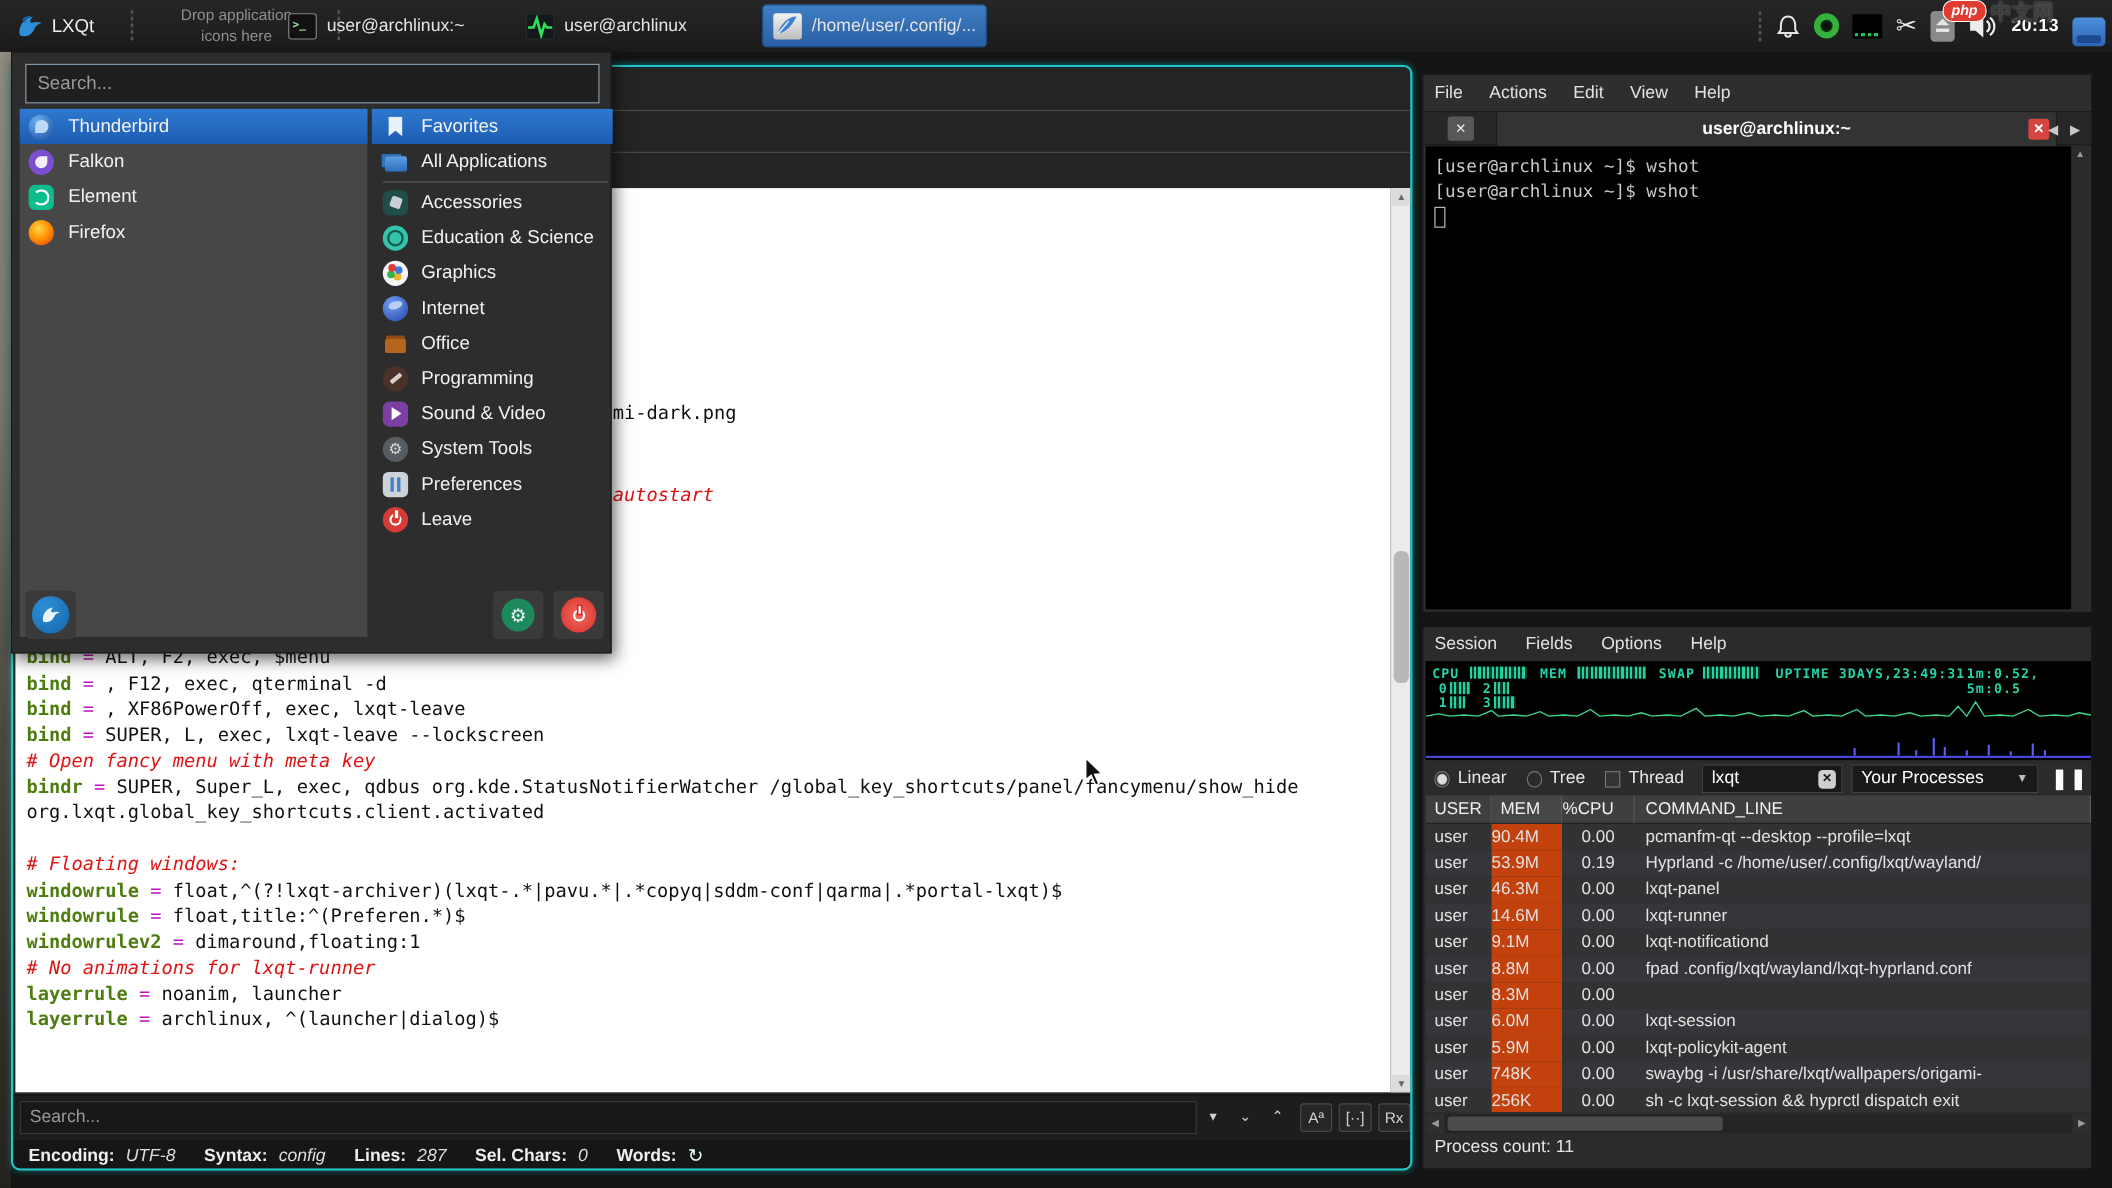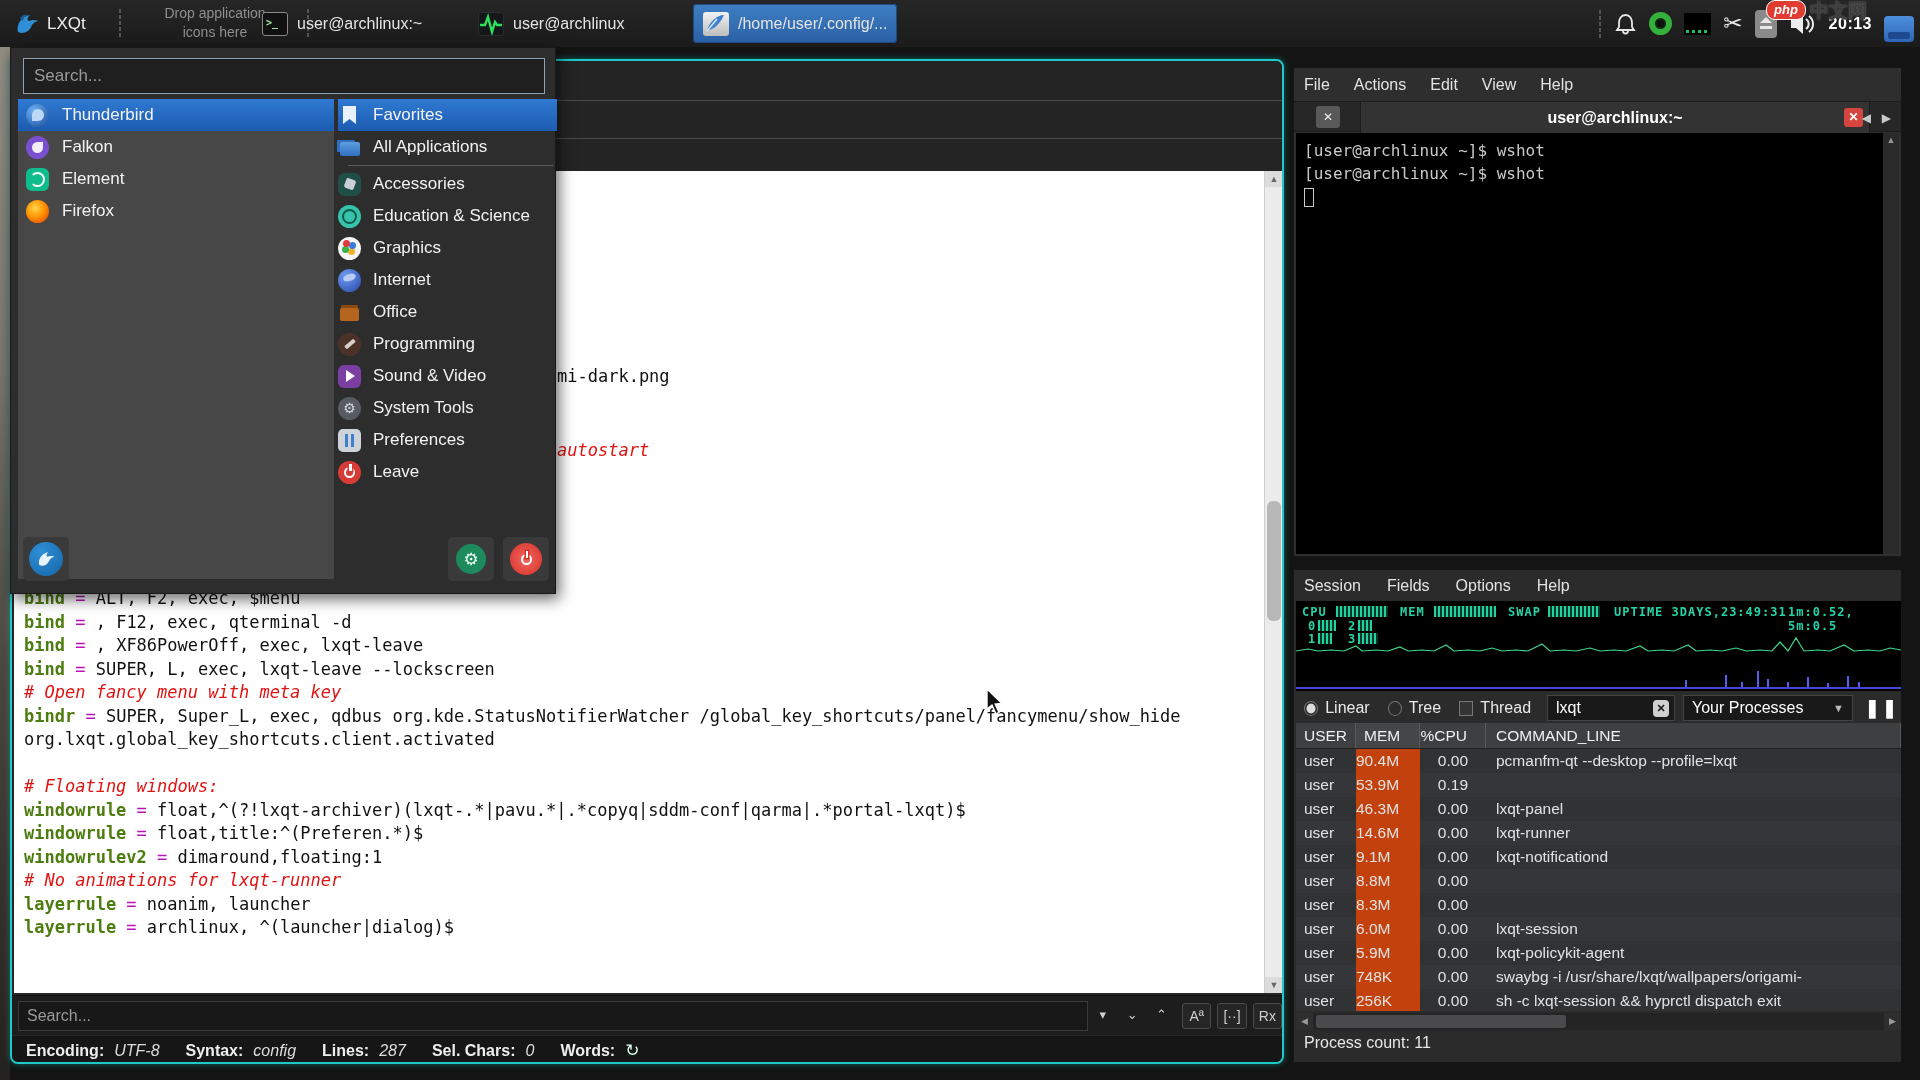--- a/index.html
+++ b/index.html
@@ -151,21 +151,21 @@
   #menu-popup { left:10px; top:47px; width:546px; height:547px; background:#2d2d2d; z-index:60;
      border:1px solid #191919; box-shadow:3px 5px 14px rgba(0,0,0,.6); }
   #menu-search { left:12px; top:10px; width:522px; height:36px; background:#1f1f1f;
      border:1px solid #8fa3b5; color:#ddd; font-size:17px; padding:0 10px; }
   #menu-search::placeholder { color:#9a9a9a; }
   #fav-panel { left:7px; top:51px; width:316px; height:480px; background:#474747; }
   .fav-item { display:flex; align-items:center; gap:13px; height:32px; padding-left:8px;
      color:#f2f2f2; font-size:17px; }
   .fav-item.sel { background:linear-gradient(#2f79d0,#1c5cb2); }
   #cat-panel { left:327px; top:51px; width:219px; height:480px; }
-  .cat-item { display:flex; align-items:center; gap:12px; height:32px; 
+  .cat-item { display:flex; align-items:center; gap:12px; height:32px; padding-left:10px;
      color:#f2f2f2; font-size:17px; }
   .cat-item.sel { background:linear-gradient(#2f79d0,#1c5cb2); }
   .cat-sep { height:1px; background:#5a5a5a; margin:2px 4px 2px 10px; }
   .aicon { width:23px; height:23px; border-radius:50%; flex:0 0 auto; position:relative;
      display:flex; align-items:center; justify-content:center; font-size:13px; color:#fff; }
   #menu-bottom { left:0; top:531px; width:544px; height:15px; }
   .mb-btn { position:absolute; width:46px; height:44px; border-radius:5px; background:#3a3a3a;
      display:flex; align-items:center; justify-content:center; }
   
   .ic-thunderbird { background:radial-gradient(circle at 35% 30%, #6db2f5, #174a99); }
@@ -376,20 +376,21 @@
     <div class="qrow">
         <div class="qc-user">user</div>
         <div class="qc-mem">90.4M</div>
         <div class="qc-cpu">0.00</div>
         <div class="qc-cmd">pcmanfm-qt --desktop --profile=lxqt</div>
       </div>
     <div class="qrow">
         <div class="qc-user">user</div>
         <div class="qc-mem">53.9M</div>
         <div class="qc-cpu">0.19</div>
+        <div class="qc-cmd">Hyprland -c /home/user/.config/lxqt/wayland/</div>
       </div>
     <div class="qrow">
         <div class="qc-user">user</div>
         <div class="qc-mem">46.3M</div>
         <div class="qc-cpu">0.00</div>
         <div class="qc-cmd">lxqt-panel</div>
       </div>
     <div class="qrow">
         <div class="qc-user">user</div>
         <div class="qc-mem">14.6M</div>
@@ -399,20 +400,21 @@
     <div class="qrow">
         <div class="qc-user">user</div>
         <div class="qc-mem">9.1M</div>
         <div class="qc-cpu">0.00</div>
         <div class="qc-cmd">lxqt-notificationd</div>
       </div>
     <div class="qrow">
         <div class="qc-user">user</div>
         <div class="qc-mem">8.8M</div>
         <div class="qc-cpu">0.00</div>
+        <div class="qc-cmd">fpad .config/lxqt/wayland/lxqt-hyprland.conf</div>
       </div>
     <div class="qrow">
         <div class="qc-user">user</div>
         <div class="qc-mem">8.3M</div>
         <div class="qc-cpu">0.00</div>
       </div>
     <div class="qrow">
         <div class="qc-user">user</div>
         <div class="qc-mem">6.0M</div>
         <div class="qc-cpu">0.00</div>

